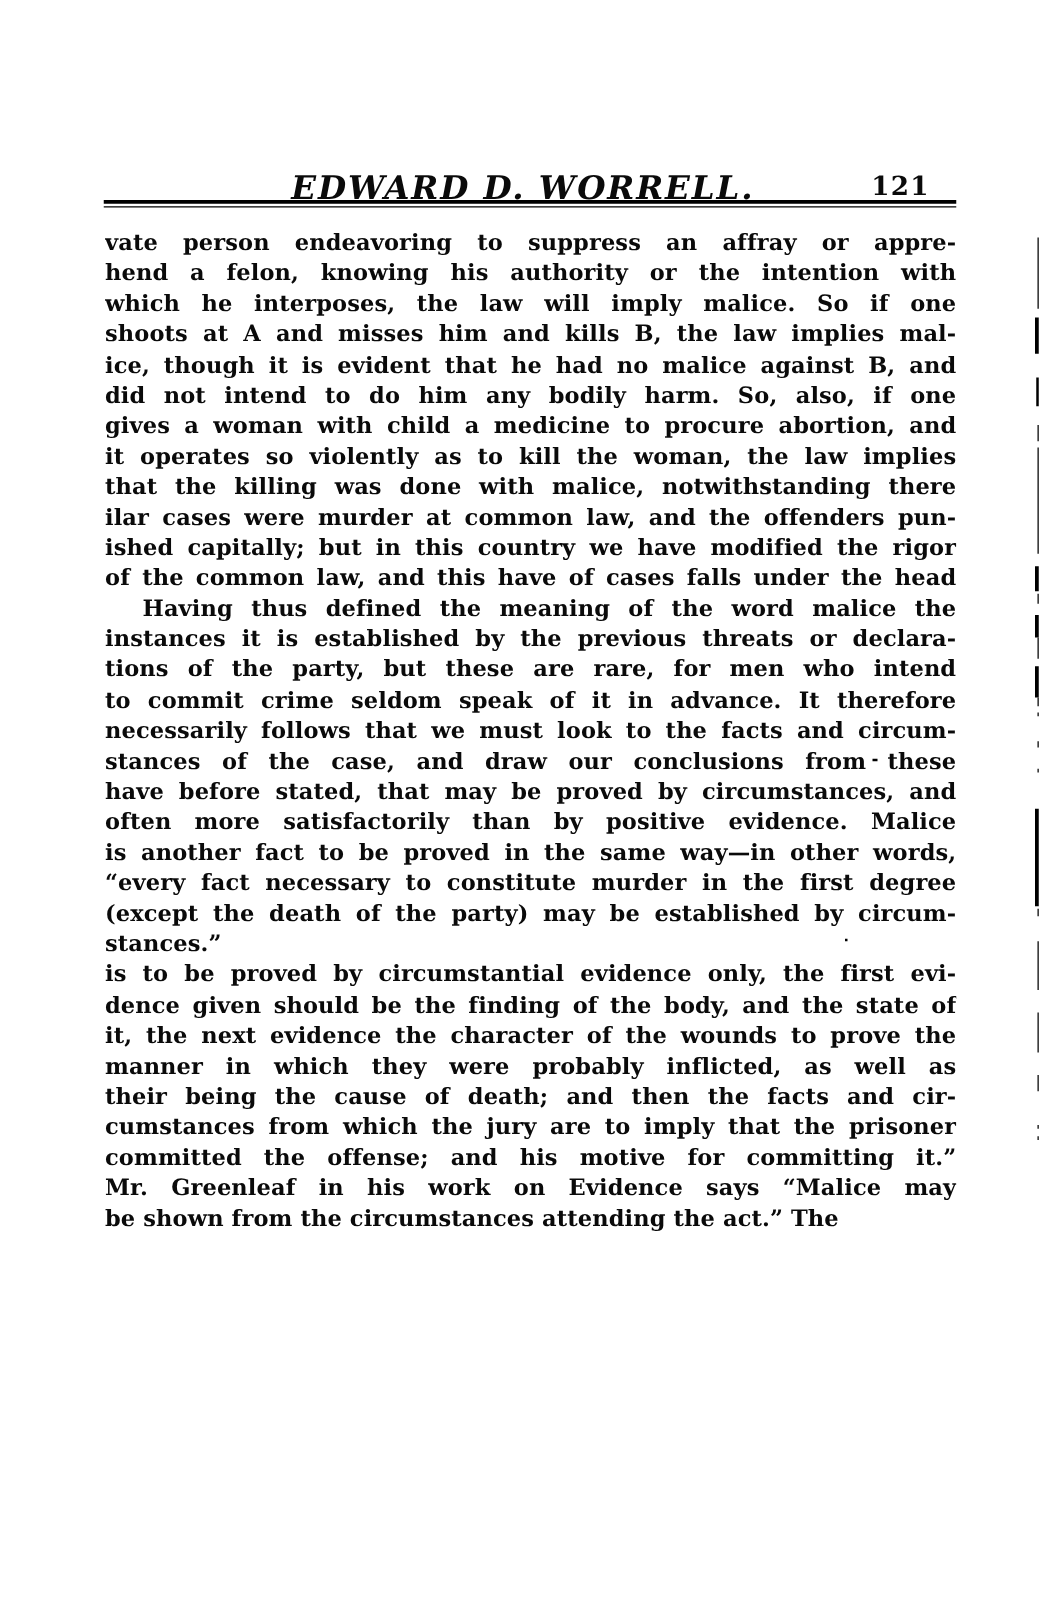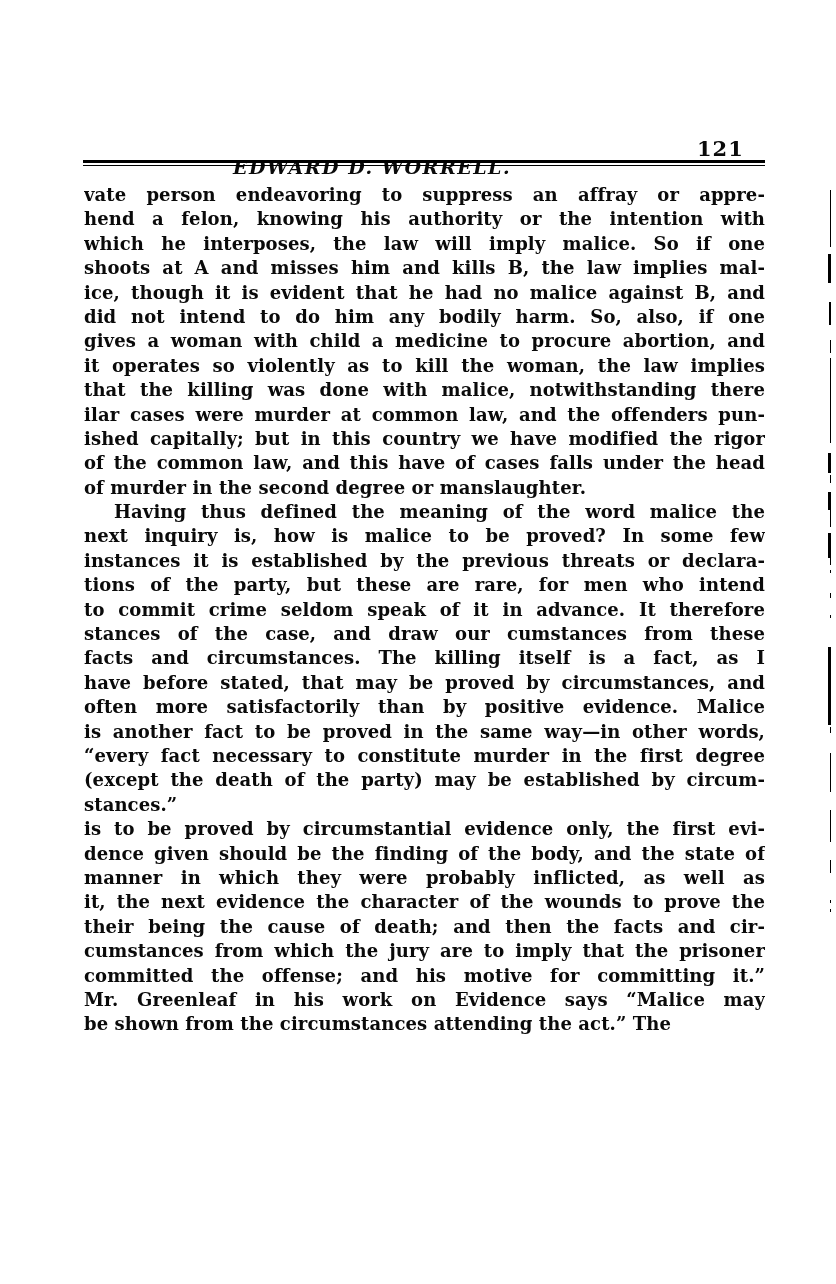--- a/index.html
+++ b/index.html
@@ -15,24 +15,23 @@
   .running-head {
     position: absolute;
     top: 136px; left: 0;
     width: 836px; height: 28px;
   }
   .head-title {
     position: absolute;
     left: 233px; top: 0;
     font-style: italic;
     font-weight: bold;
-    font-size: 19px;
+    font-size: 26px;
     letter-spacing: 1.5px;
     white-space: nowrap;
-    margin-top: 20px;
   }
   .folio {
     position: absolute;
     left: 697px; top: 0;
     font-weight: bold;
     font-size: 21px;
     letter-spacing: 1px;
     white-space: nowrap;
   }
   .rule { position: absolute; left: 83px; width: 682px; background: #000; }
@@ -74,38 +73,36 @@
       <div class="line">which he interposes, the law will imply malice. So if one</div>
       <div class="line">shoots at A and misses him and kills B, the law implies mal-</div>
       <div class="line">ice, though it is evident that he had no malice against B, and</div>
       <div class="line">did not intend to do him any bodily harm. So, also, if one</div>
       <div class="line">gives a woman with child a medicine to procure abortion, and</div>
       <div class="line">it operates so violently as to kill the woman, the law implies</div>
       <div class="line">that the killing was done with malice, notwithstanding there</div>
       <div class="line">ilar cases were murder at common law, and the offenders pun-</div>
       <div class="line">ished capitally; but in this country we have modified the rigor</div>
       <div class="line">of the common law, and this have of cases falls under the head</div>
-      <div class="line natural">of murder in the second degree or manslaughter.</div>
       <div class="line indent">Having thus defined the meaning of the word malice the</div>
-      <div class="line">next inquiry is, how is malice to be proved? In some few</div>
       <div class="line">instances it is established by the previous threats or declara-</div>
       <div class="line">tions of the party, but these are rare, for men who intend</div>
       <div class="line">to commit crime seldom speak of it in advance. It therefore</div>
-      <div class="line">stances of the case, and draw our cumstances from these</div>
-      <div class="line">facts and circumstances. The killing itself is a fact, as I</div>
+      <div class="line">necessarily follows that we must look to the facts and circum-</div>
+      <div class="line">stances of the case, and draw our conclusions from these</div>
       <div class="line">have before stated, that may be proved by circumstances, and</div>
       <div class="line">often more satisfactorily than by positive evidence. Malice</div>
       <div class="line">is another fact to be proved in the same way—in other words,</div>
       <div class="line">“every fact necessary to constitute murder in the first degree</div>
       <div class="line">(except the death of the party) may be established by circum-</div>
       <div class="line natural">stances.”</div>
       <div class="line">is to be proved by circumstantial evidence only, the first evi-</div>
       <div class="line">dence given should be the finding of the body, and the state of</div>
+      <div class="line">it, the next evidence the character of the wounds to prove the</div>
       <div class="line">manner in which they were probably inflicted, as well as</div>
-      <div class="line">it, the next evidence the character of the wounds to prove the</div>
       <div class="line">their being the cause of death; and then the facts and cir-</div>
       <div class="line">cumstances from which the jury are to imply that the prisoner</div>
       <div class="line">committed the offense; and his motive for committing it.”</div>
       <div class="line">Mr. Greenleaf in his work on Evidence says “Malice may</div>
       <div class="line natural">be shown from the circumstances attending the act.” The</div>
     </div>
   <div id="artifacts">
       <div class="edge-mark" style="top: 190px; left: 830px; width: 1px; height: 57px;"></div>
       <div class="edge-mark" style="top: 254px; left: 828px; width: 3px; height: 29px;"></div>
       <div class="edge-mark" style="top: 302px; left: 829px; width: 2px; height: 23px;"></div>

